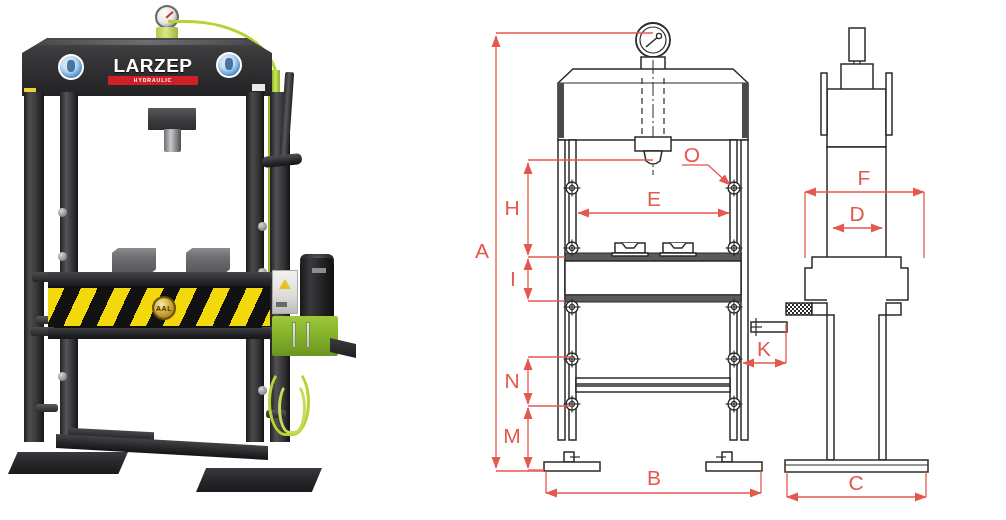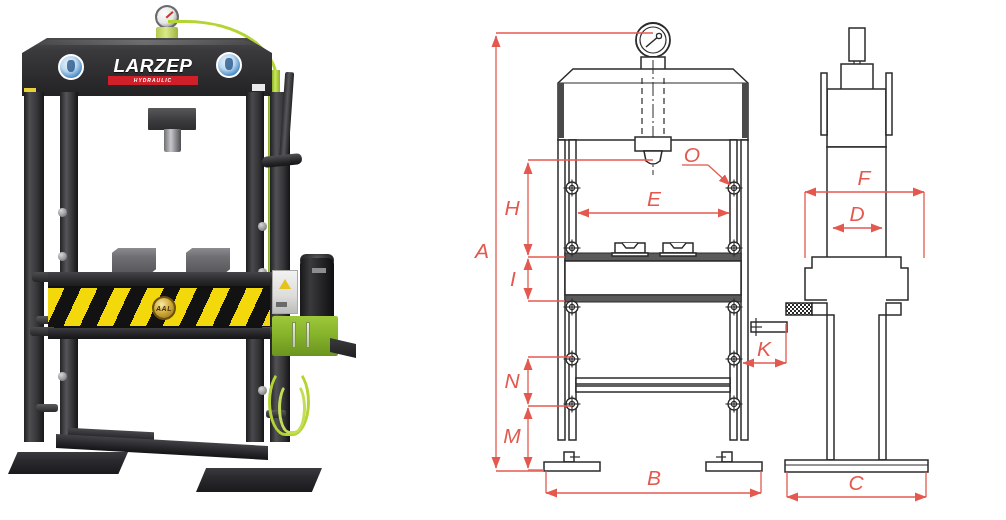--- a/index.html
+++ b/index.html
@@ -7,21 +7,20 @@
     margin: 0; padding: 0;
     background: #ffffff;
     font-family: "Liberation Sans", sans-serif;
   }
   #page {
     position: relative;
     width: 1006px;
     height: 520px;
     background: #ffffff;
     overflow: hidden;
-    font-style: italic;
   }
 
   
   #photo {
     position: absolute;
     left: 0; top: 0;
     width: 460px; height: 520px;
     background: #ffffff;
     overflow: hidden;
   }

